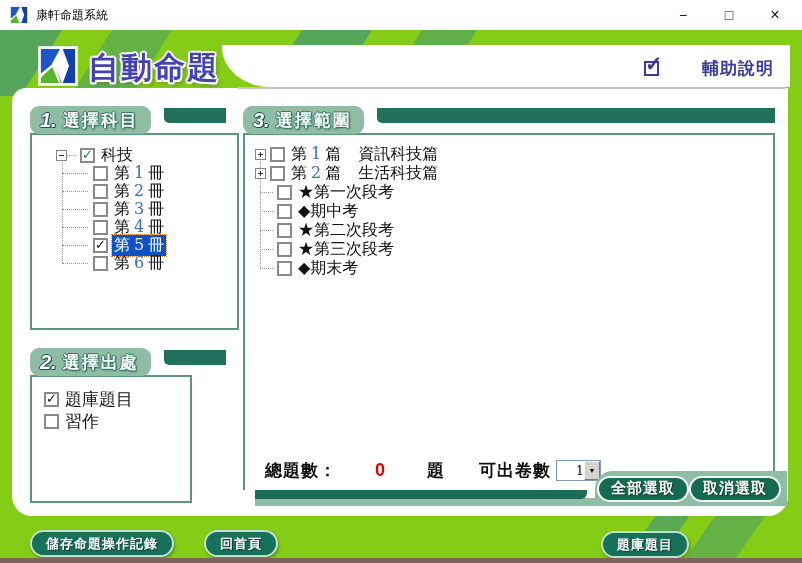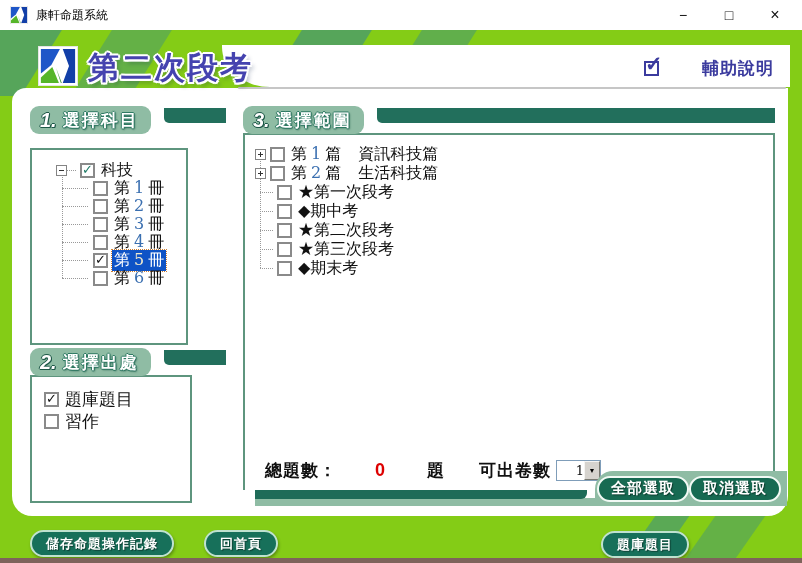--- a/index.html
+++ b/index.html
@@ -127,39 +127,39 @@
   </div>
   <div class="white-band"></div>
   <div class="band-line"></div>
   <svg class="hdr-logo" viewBox="0 0 20 20">
     <rect x="0" y="0" width="20" height="20" fill="#ffffff"></rect>
     <polygon points="1,1 11,1 6.5,9.5 1,14" fill="#1E56C8"></polygon>
     <polygon points="1,19 1,16 7,10.5 10.5,19" fill="#56B52A"></polygon>
     <polygon points="12.5,1 19,1 19,19 12.5,19 15.8,10" fill="#123FA8"></polygon>
     <polygon points="12,19 9,11 11.5,19" fill="#2F8F2F"></polygon>
   </svg>
-  <div class="big-title">第二次段考</div>
+  <div class="big-title">自動命題</div>
   <div class="help">
     <span class="help-box">
         <span class="chk">✓</span>
       </span>
     <span class="help-label">輔助說明</span>
   </div>
 
   <div class="panel">
 
     <div class="sec-head" style="left:18px; top:18px; width:196px;">
       <div class="head-bar" style="left:134px;"></div>
       <div class="tab">
         <span class="no">1.</span>
         <span class="tt">選擇科目</span>
       </div>
     </div>
 
-    <div class="secbox" style="left:18px; top:60px; width:158px; height:197px;">
+    <div class="secbox" style="left:18px; top:45px; width:209px; height:197px;">
       <div class="tree1">
         <div class="trow">
           <span class="exp"></span>
           <span class="stub root-stub"></span>
           <span class="cb checked green"></span>
           <span class="tlabel">科技</span>
         </div>
         <div class="kids">
           <div class="trow">
             <span class="stub"></span>

